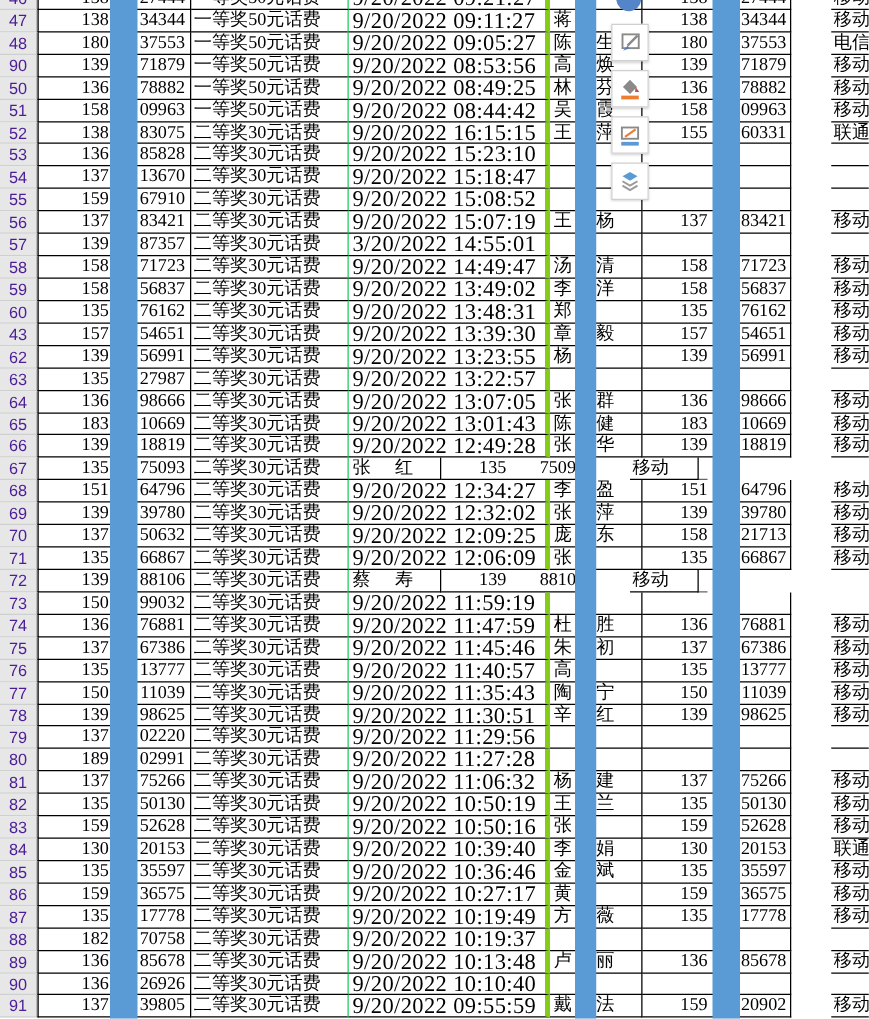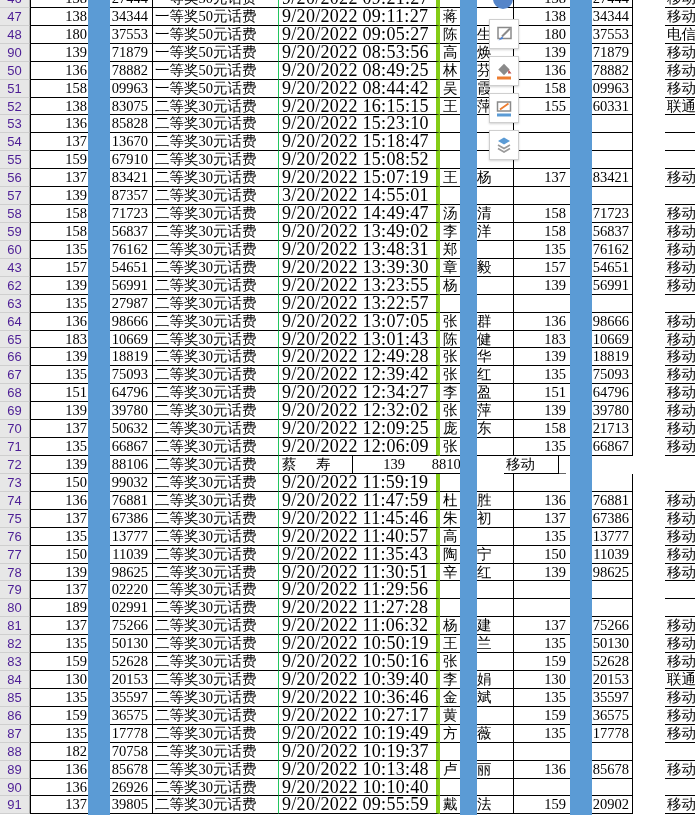--- a/index.html
+++ b/index.html
@@ -451,21 +451,20 @@
       <div class="cell c-carrier">移动</div>
       <div class="cell c-sliver"></div>
     </div>
     <div class="row">
       <div class="cell rownum">67</div>
       <div class="cell c-phone1">
         <span class="pa">135</span>
         <span class="pb">75093</span>
       </div>
       <div class="cell c-prize">二等奖30元话费</div>
-      <div class="cell c-dt">9/20/2022 12:39:42</div>
       <div class="cell c-name">
         <span class="pa">张</span>
         <span class="pb">红</span>
       </div>
       <div class="cell c-phone2">
         <span class="pa">135</span>
         <span class="pb">75093</span>
       </div>
       <div class="cell c-carrier">移动</div>
       <div class="cell c-sliver"></div>

